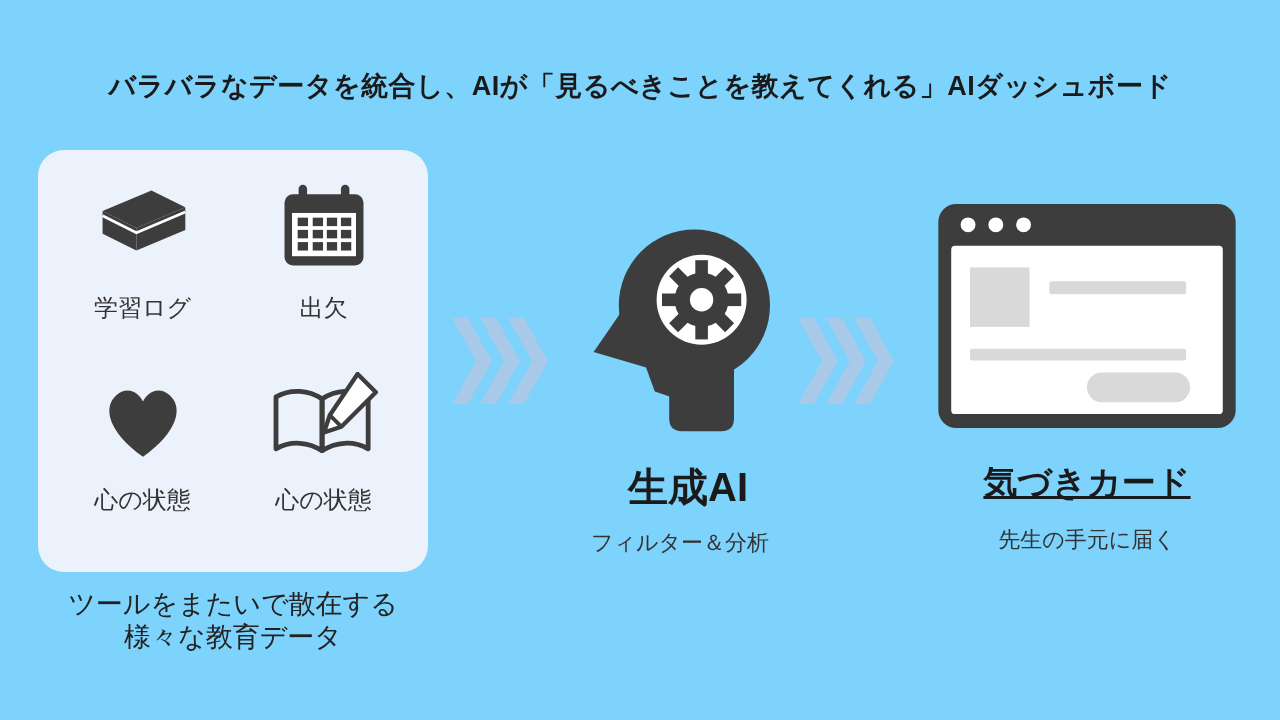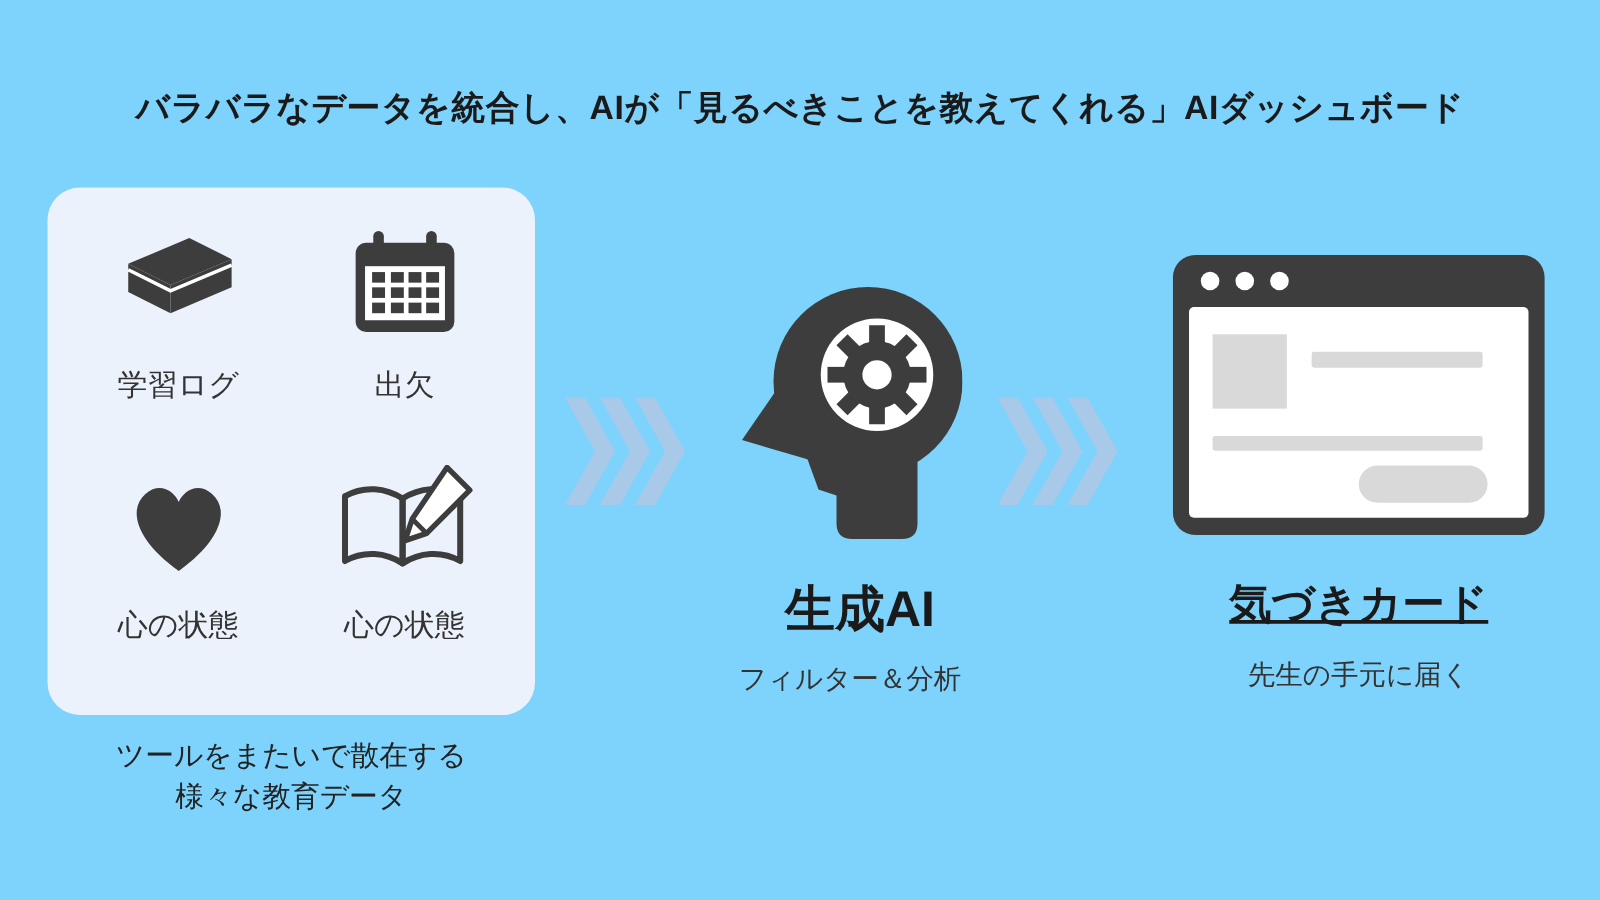--- a/index.html
+++ b/index.html
@@ -17,21 +17,21 @@
     position:absolute;left:38px;top:150px;width:390px;height:422px;
     background:#ecf2fb;border-radius:26px;
     display:grid;grid-template-columns:1fr 1fr;grid-template-rows:1fr 1fr;
     padding:26px 14px 18px 14px;box-sizing:border-box;row-gap:6px;
   }
   .source-item{display:flex;flex-direction:column;align-items:center;justify-content:flex-start;}
   .source-icon{height:104px;display:flex;align-items:center;justify-content:center;}
   .source-label{margin-top:12px;font-size:24px;color:#333;}
   .sources-caption{
     position:absolute;left:38px;top:588px;width:390px;text-align:center;
-    font-size:23px;color:#222;line-height:33px;
+    font-size:27px;color:#222;line-height:33px;
   }
   
   .arrow{position:absolute;top:318px;width:96px;height:86px;}
   .arrow.left{left:452px;}
   .arrow.right{left:798px;}
   
   .ai-icon{position:absolute;left:590px;top:226px;width:180px;height:216px;}
   .ai-label{position:absolute;left:548px;top:460px;width:280px;text-align:center;font-size:40px;font-weight:700;color:#1a1a1a;}
   .ai-sub{position:absolute;left:540px;top:528px;width:280px;text-align:center;font-size:22px;color:#333;}
   

